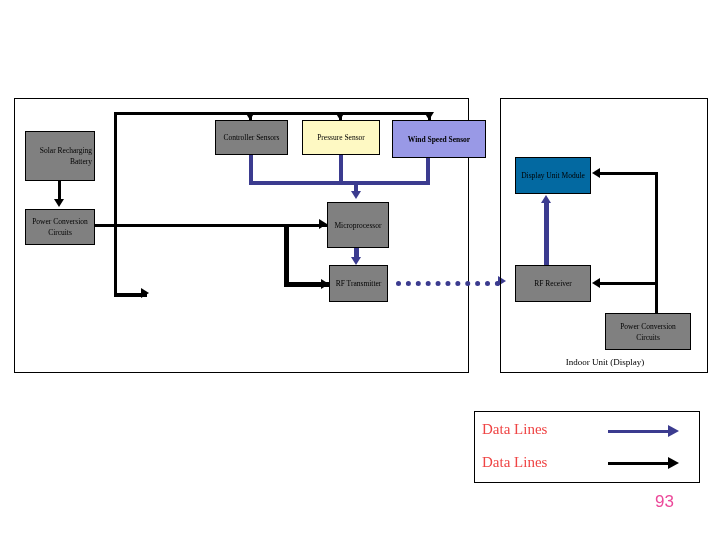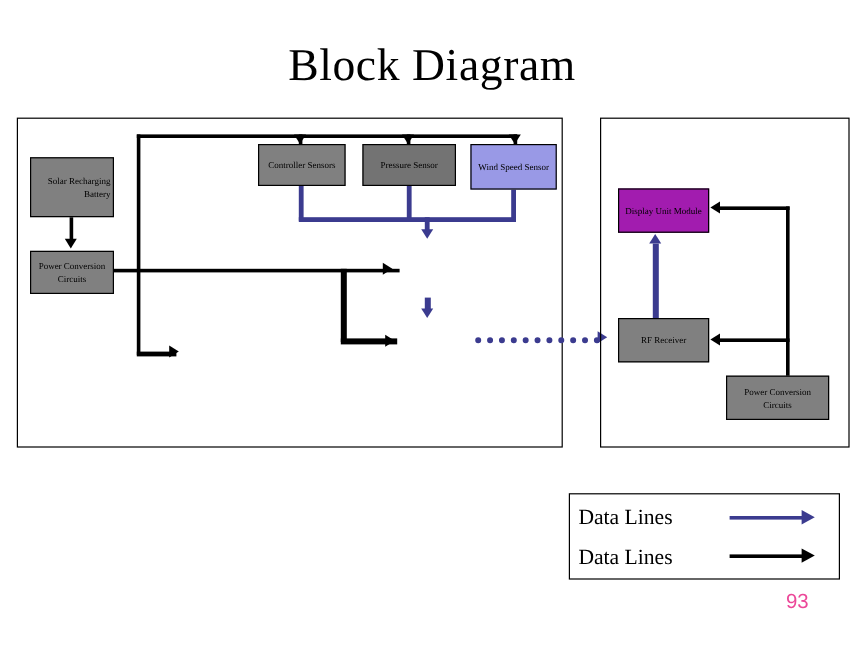--- a/index.html
+++ b/index.html
@@ -60,21 +60,21 @@
     justify-content: center;
     text-align: center;
     padding: 2px;
   }
   .block.accent { background: #9999e6; }
   .block span { display: block; width: 100%; }
   #blk-solar    { left: 25px;  top: 131px; width: 70px;  height: 50px; }
   #blk-powerL   { left: 25px;  top: 209px; width: 70px;  height: 36px; }
   #blk-temp     { left: 215px; top: 120px; width: 73px;  height: 35px; }
   #blk-press    { left: 302px; top: 120px; width: 78px;  height: 35px; }
-  #blk-wind     { left: 392px; top: 120px; width: 72px;  height: 38px; }
+  #blk-wind     { left: 392px; top: 120px; width: 94px;  height: 38px; font-weight: bold; }
   #blk-micro    { left: 327px; top: 202px; width: 62px;  height: 46px; }
   #blk-rftx     { left: 329px; top: 265px; width: 59px;  height: 37px; }
   #blk-light    { left: 151px; top: 275px; width: 66px;  height: 33px; }
   #blk-display  { left: 515px; top: 157px; width: 76px;  height: 37px; }
   #blk-rfrx     { left: 515px; top: 265px; width: 76px;  height: 37px; }
   #blk-powerR   { left: 605px; top: 313px; width: 86px;  height: 37px; }
   
   .hline, .vline {
     position: absolute;
     background: #000000;
@@ -100,22 +100,22 @@
     position: absolute;
     left: 474px;
     top: 411px;
     width: 226px;
     height: 72px;
     border: 1px solid #000000;
     box-sizing: border-box;
   }
   .legend-text {
     position: absolute;
-    font-size: 18px;
-    color: #000000;
+    font-size: 15px;
+    color: #ef4444;
     white-space: nowrap;
   }
   #legend-data-text  { left: 482px; top: 421px; }
   #legend-power-text { left: 482px; top: 454px; }
   .legend-arrow-line { position: absolute; height: 3px; }
   #legend-data-line  { left: 608px; top: 430px; width: 62px; background: #3b3b8f; }
   #legend-power-line { left: 608px; top: 462px; width: 62px; background: #000000; }
   #legend-data-head  { left: 668px; top: 425px; border-top: 6px solid transparent; border-bottom: 6px solid transparent; border-left: 11px solid #3b3b8f; }
   #legend-power-head { left: 668px; top: 457px; border-top: 6px solid transparent; border-bottom: 6px solid transparent; border-left: 11px solid #000000; }
   
@@ -126,21 +126,20 @@
     font-size: 17px;
     color: #ec4899;
     font-family: "Liberation Sans", sans-serif;
   }
 </style>
 </head>
 <body>
 
 <div id="slide">
 
-  <div id="title">Block Diagram</div>
 
   <div class="panel" id="panel-outdoor"></div>
 
   <div class="vline" style="left:114px; top:112px; width:3px; height:184px;"></div>
   <div class="hline" style="left:114px; top:112px; width:317px; height:3px;"></div>
   <div class="vline" style="left:249px; top:112px; width:3px; height:9px;"></div>
   <div class="arrow down" style="left:245px; top:112px;"></div>
   <div class="vline" style="left:339px; top:112px; width:3px; height:9px;"></div>
   <div class="arrow down" style="left:335px; top:112px;"></div>
   <div class="vline" style="left:428px; top:112px; width:3px; height:9px;"></div>
@@ -170,42 +169,49 @@
 
   <div class="block" id="blk-solar" style="background: rgb(128, 128, 128); text-align: right;">
     <span>Solar Recharging Battery</span>
   </div>
   <div class="block" id="blk-powerL" style="background: rgb(128, 128, 128);">
     <span>Power Conversion Circuits</span>
   </div>
   <div class="block" id="blk-temp" style="background: rgb(128, 128, 128);">
     <span>Controller Sensors</span>
   </div>
-  <div class="block" id="blk-press" style="background: #737373;">
+  <div class="block" id="blk-press" style="background: #fef9c3;">
     <span>Pressure Sensor</span>
   </div>
   <div class="block accent" id="blk-wind" style="background: rgb(153, 153, 230);">
     <span>Wind Speed Sensor</span>
   </div>
+  <div class="block" id="blk-micro" style="background: rgb(128, 128, 128);">
+    <span>Microprocessor</span>
+  </div>
+  <div class="block" id="blk-rftx" style="background: rgb(128, 128, 128);">
+    <span>RF Transmitter</span>
+  </div>
 
   <div class="dotted-link" style="left:396px; top:281px; width:104px;"></div>
   <div class="arrow right data" style="left:498px; top:276px;"></div>
 
   <div class="panel" id="panel-indoor"></div>
+  <div class="panel-label" id="label-indoor">Indoor Unit (Display)</div>
 
   <div class="vline" style="left:655px; top:172px; width:3px; height:142px;"></div>
   <div class="hline" style="left:600px; top:172px; width:58px; height:3px;"></div>
   <div class="arrow left" style="left:592px; top:168px;"></div>
   <div class="hline" style="left:600px; top:282px; width:58px; height:3px;"></div>
   <div class="arrow left" style="left:592px; top:278px;"></div>
 
   <div class="vline data" style="left:544px; top:203px; width:5px; height:62px;"></div>
   <div class="arrow up data" style="left:541px; top:195px;"></div>
 
-  <div class="block" id="blk-display" style="background: #a21caf;">
+  <div class="block" id="blk-display" style="background: #0369a1;">
     <span>Display Unit Module</span>
   </div>
   <div class="block" id="blk-rfrx" style="background: rgb(128, 128, 128);">
     <span>RF Receiver</span>
   </div>
   <div class="block" id="blk-powerR" style="background: rgb(128, 128, 128);">
     <span>Power Conversion Circuits</span>
   </div>
 
   <div id="legend"></div>

